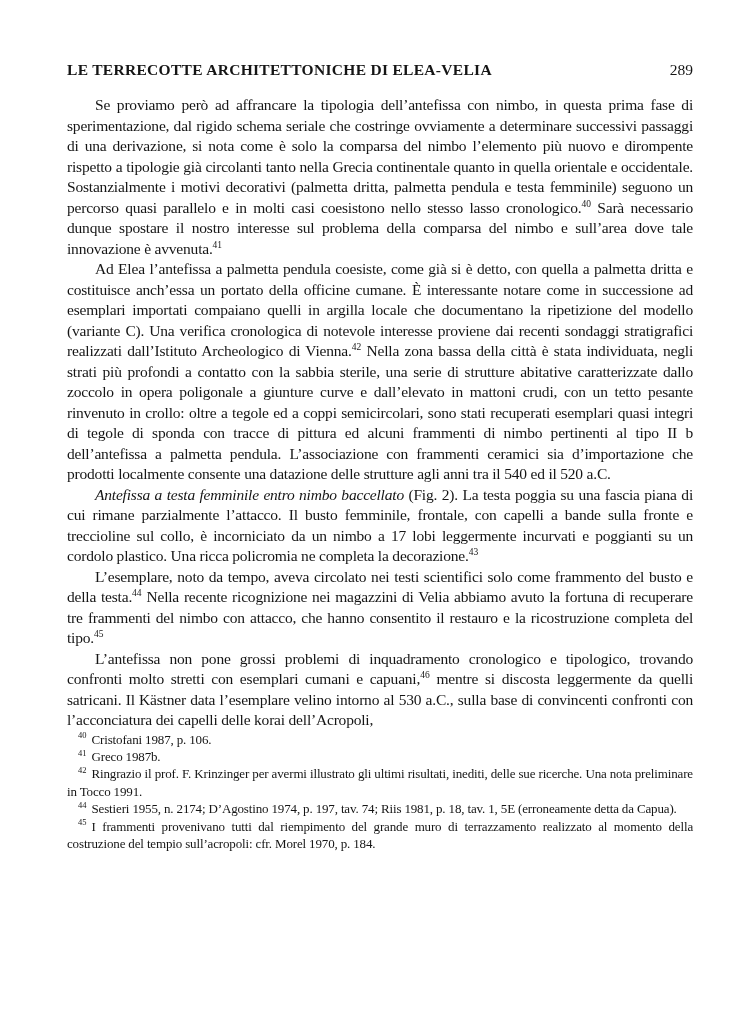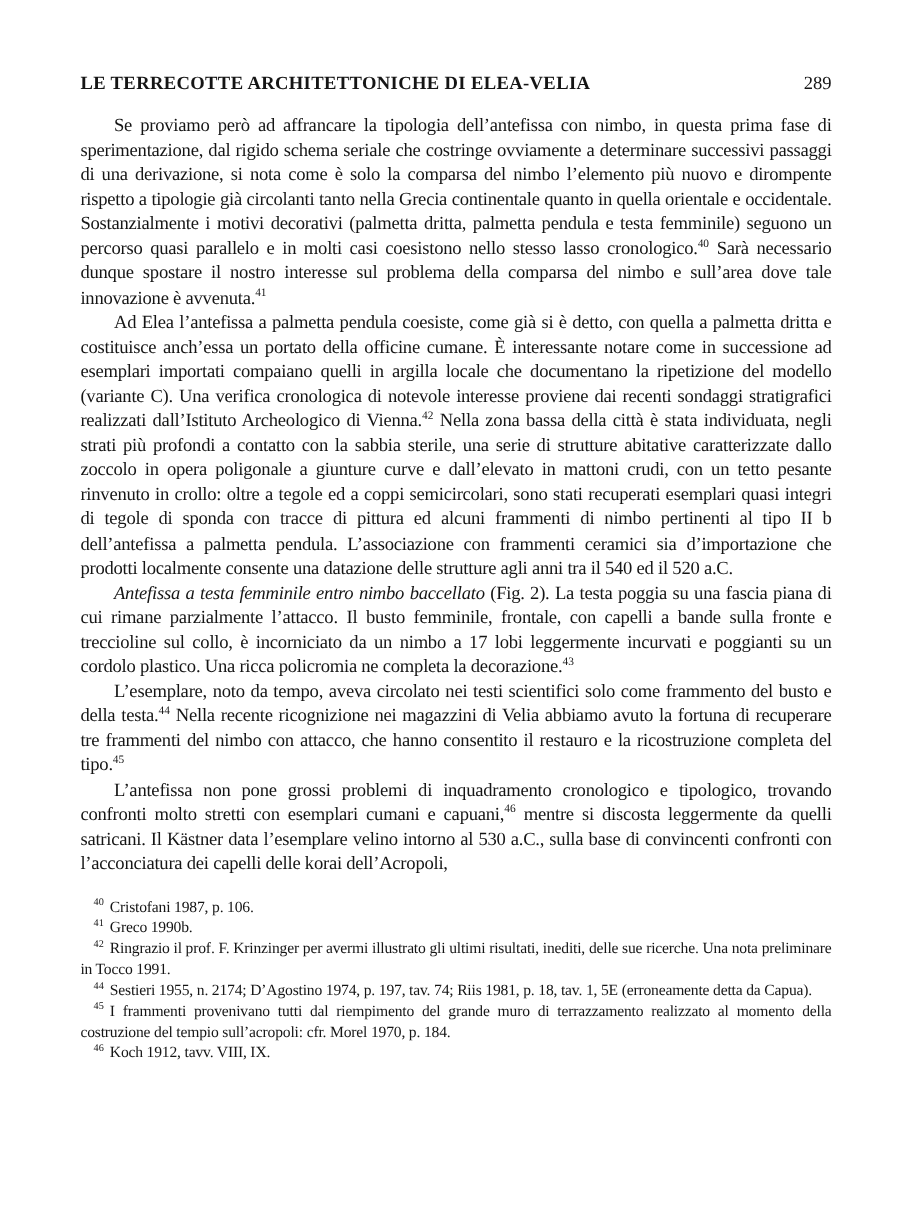--- a/index.html
+++ b/index.html
@@ -48,21 +48,20 @@
   }
   .body-text p.indent { text-indent: 28px; }
   .italic { font-style: italic; }
   .sup {
     vertical-align: super;
     font-size: 9.5px;
     line-height: 0;
     letter-spacing: 0;
   }
   .footnotes {
-    margin-top: 16px;
   }
   .footnotes p {
     margin: 0;
     text-align: justify;
     font-size: 13px;
     line-height: 17.4px;
     letter-spacing: -0.15px;
     text-indent: 11px;
   }
   .fn-marker {
@@ -87,21 +86,20 @@
     <div class="body-text">
         <p class="indent"><span>Se proviamo però ad affrancare la tipologia dell’antefissa con nimbo, in questa prima fase di sperimentazione, dal rigido schema seriale che costringe ovviamente a determinare successivi passaggi di una derivazione, si nota come è solo la comparsa del nimbo l’elemento più nuovo e dirompente rispetto a tipologie già circolanti tanto nella Grecia continentale quanto in quella orientale e occidentale. Sostanzialmente i motivi decorativi (palmetta dritta, palmetta pendula e testa femminile) seguono un percorso quasi parallelo e in molti casi coesistono nello stesso lasso cronologico.</span><span class="sup">40</span><span> Sarà necessario dunque spostare il nostro interesse sul problema della comparsa del nimbo e sull’area dove tale innovazione è avvenuta.</span><span class="sup">41</span></p>
         <p class="indent"><span>Ad Elea l’antefissa a palmetta pendula coesiste, come già si è detto, con quella a palmetta dritta e costituisce anch’essa un portato della officine cumane. È interessante notare come in successione ad esemplari importati compaiano quelli in argilla locale che documentano la ripetizione del modello (variante C). Una verifica cronologica di notevole interesse proviene dai recenti sondaggi stratigrafici realizzati dall’Istituto Archeologico di Vienna.</span><span class="sup">42</span><span> Nella zona bassa della città è stata individuata, negli strati più profondi a contatto con la sabbia sterile, una serie di strutture abitative caratterizzate dallo zoccolo in opera poligonale a giunture curve e dall’elevato in mattoni crudi, con un tetto pesante rinvenuto in crollo: oltre a tegole ed a coppi semicircolari, sono stati recuperati esemplari quasi integri di tegole di sponda con tracce di pittura ed alcuni frammenti di nimbo pertinenti al tipo II b dell’antefissa a palmetta pendula. L’associazione con frammenti ceramici sia d’importazione che prodotti localmente consente una datazione delle strutture agli anni tra il 540 ed il 520 a.C.</span></p>
         <p class="indent"><span class="italic">Antefissa a testa femminile entro nimbo baccellato</span><span> (Fig. 2). La testa poggia su una fascia piana di cui rimane parzialmente l’attacco. Il busto femminile, frontale, con capelli a bande sulla fronte e treccioline sul collo, è incorniciato da un nimbo a 17 lobi leggermente incurvati e poggianti su un cordolo plastico. Una ricca policromia ne completa la decorazione.</span><span class="sup">43</span></p>
         <p class="indent"><span>L’esemplare, noto da tempo, aveva circolato nei testi scientifici solo come frammento del busto e della testa.</span><span class="sup">44</span><span> Nella recente ricognizione nei magazzini di Velia abbiamo avuto la fortuna di recuperare tre frammenti del nimbo con attacco, che hanno consentito il restauro e la ricostruzione completa del tipo.</span><span class="sup">45</span></p>
         <p class="indent"><span>L’antefissa non pone grossi problemi di inquadramento cronologico e tipologico, trovando confronti molto stretti con esemplari cumani e capuani,</span><span class="sup">46</span><span> mentre si discosta leggermente da quelli satricani. Il Kästner data l’esemplare velino intorno al 530 a.C., sulla base di convincenti confronti con l’acconciatura dei capelli delle korai dell’Acropoli,</span></p>
       </div>
 
     <div class="footnotes">
         <p><span class="fn-marker">40</span><span>Cristofani 1987, p. 106.</span></p>
-        <p><span class="fn-marker">41</span><span>Greco 1990b.</span></p>
+        <p><span class="fn-marker">41</span><span>Greco 1987b.</span></p>
         <p><span class="fn-marker">42</span><span>Ringrazio il prof. F. Krinzinger per avermi illustrato gli ultimi risultati, inediti, delle sue ricerche. Una nota preliminare in Tocco 1991.</span></p>
         <p><span class="fn-marker">44</span><span>Sestieri 1955, n. 2174; D’Agostino 1974, p. 197, tav. 74; Riis 1981, p. 18, tav. 1, 5E (erroneamente detta da Capua).</span></p>
         <p><span class="fn-marker">45</span><span>I frammenti provenivano tutti dal riempimento del grande muro di terrazzamento realizzato al momento della costruzione del tempio sull’acropoli: cfr. Morel 1970, p. 184.</span></p>
-        <p><span class="fn-marker">46</span><span>Koch 1912, tavv. VIII, IX.</span></p>
       </div>
 
   </div>
 </div>
 
 </body></html>

